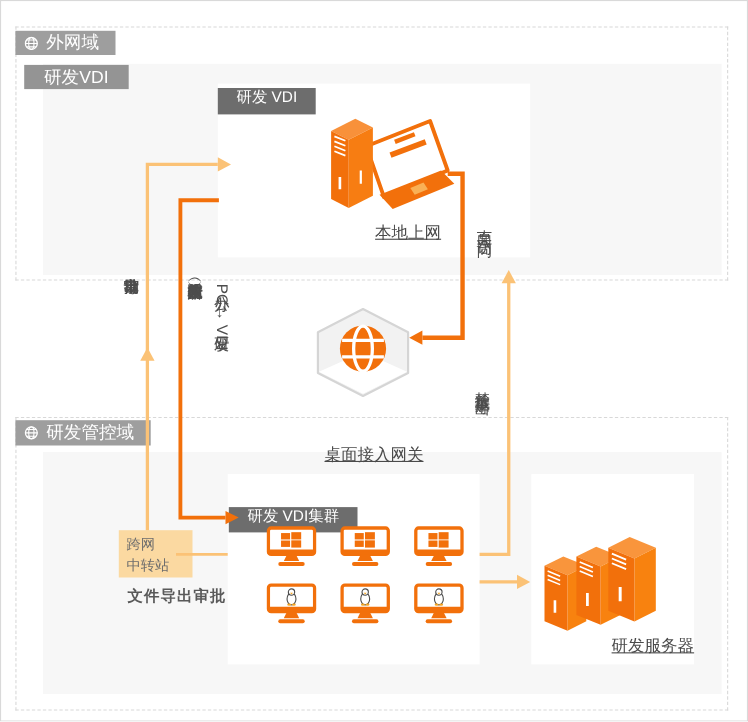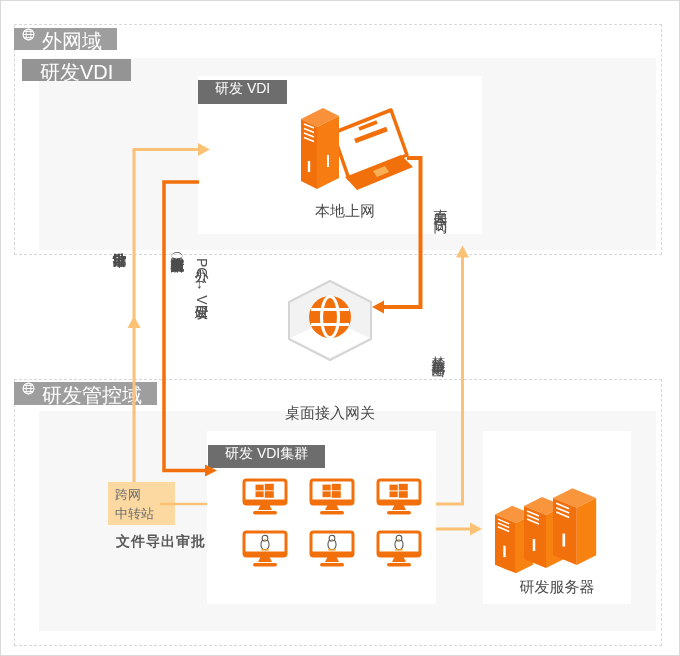--- a/index.html
+++ b/index.html
@@ -6,31 +6,31 @@
   #page{
     position:relative;width:680px;height:656px;box-sizing:border-box;
     background:#fff;border:1px solid #d9d9d9;overflow:hidden;
     font-family:"Liberation Sans","DejaVu Sans",sans-serif;
   }
   .abs{position:absolute;}
   .region{border:1px dashed #d8d8d8;background:#fff;box-sizing:border-box;}
   .inner-zone{background:#f7f7f7;}
   .whitebox{background:#ffffff;}
   .zone-label{
-    display:inline-flex;height:22px;
-    background:#9e9e9e;color:#fff;font-size:20px;padding:0 15px 0 8px;
+    display:inline-flex;align-items:center;height:22px;
+    background:#9e9e9e;color:#fff;font-size:16px;padding:0 15px 0 8px;
     white-space:nowrap;z-index:4;
   }
   .zone-label .gicon{margin-right:7px;display:inline-flex;}
   .box-label{
     display:inline-flex;height:24px;
     background:#6d6d6d;color:#fff;font-size:14px;padding:0 17px;
     white-space:nowrap;z-index:4;
   }
-  .caption{font-size:15px;color:#4a4a4a;text-align:center;z-index:4;}
+  .caption{font-size:15px;color:#4a4a4a;text-align:right;z-index:4;text-decoration:underline;}
   .vtext{
     writing-mode:vertical-rl;text-orientation:mixed;
     font-size:14px;color:#4d4d4d;line-height:17px;z-index:3;white-space:nowrap;
   }
   .transfer-node{
     background:#fbd9a1;color:#6d6d6d;font-size:13px;line-height:19px;
     padding:3px 0 0 7px;box-sizing:border-box;z-index:4;
   }
   .file-export{font-size:14px;color:#595959;letter-spacing:1px;z-index:4;font-weight:bold;}
   #flow-overlay{pointer-events:none;z-index:6;}
@@ -103,21 +103,21 @@
         <ellipse cx="6.5" cy="6.5" rx="2.4" ry="5.4" fill="none" stroke="#fff" stroke-width="1"></ellipse>
         <line x1="1.2" y1="6.5" x2="11.8" y2="6.5" stroke="#fff" stroke-width="1"></line>
         <line x1="2.1" y1="3.4" x2="10.9" y2="3.4" stroke="#fff" stroke-width="1"></line>
         <line x1="2.1" y1="9.6" x2="10.9" y2="9.6" stroke="#fff" stroke-width="1"></line>
       </svg>
     </span>
     <span>研发管控域</span>
   </div>
 
   <div class="abs whitebox" style="left:206px;top:430px;width:229px;height:173px;"></div>
-  <div class="abs box-label" style="left:207px;top:444px;height:23px;">
+  <div class="abs box-label" style="left:207px;top:460px;height:23px;">
     <span>研发 VDI集群</span>
   </div>
 
   <svg class="abs" style="left:241px;top:477px;z-index:4;" width="46" height="38" viewBox="0 0 46 38">
     <rect x="2" y="2" width="42" height="24" rx="2.5" fill="#fff" stroke="#f2700b" stroke-width="3"></rect>
     <rect x="2" y="21.5" width="42" height="5" rx="1" fill="#f2700b"></rect>
     <polygon points="19,26 27,26 30,32 16,32" fill="#f2700b"></polygon>
     <rect x="11" y="33" width="24" height="3.5" rx="1.7" fill="#f2700b"></rect>
     <g fill="#f2700b">
       <rect x="13.5" y="6.6" width="8.2" height="5.8"></rect>

